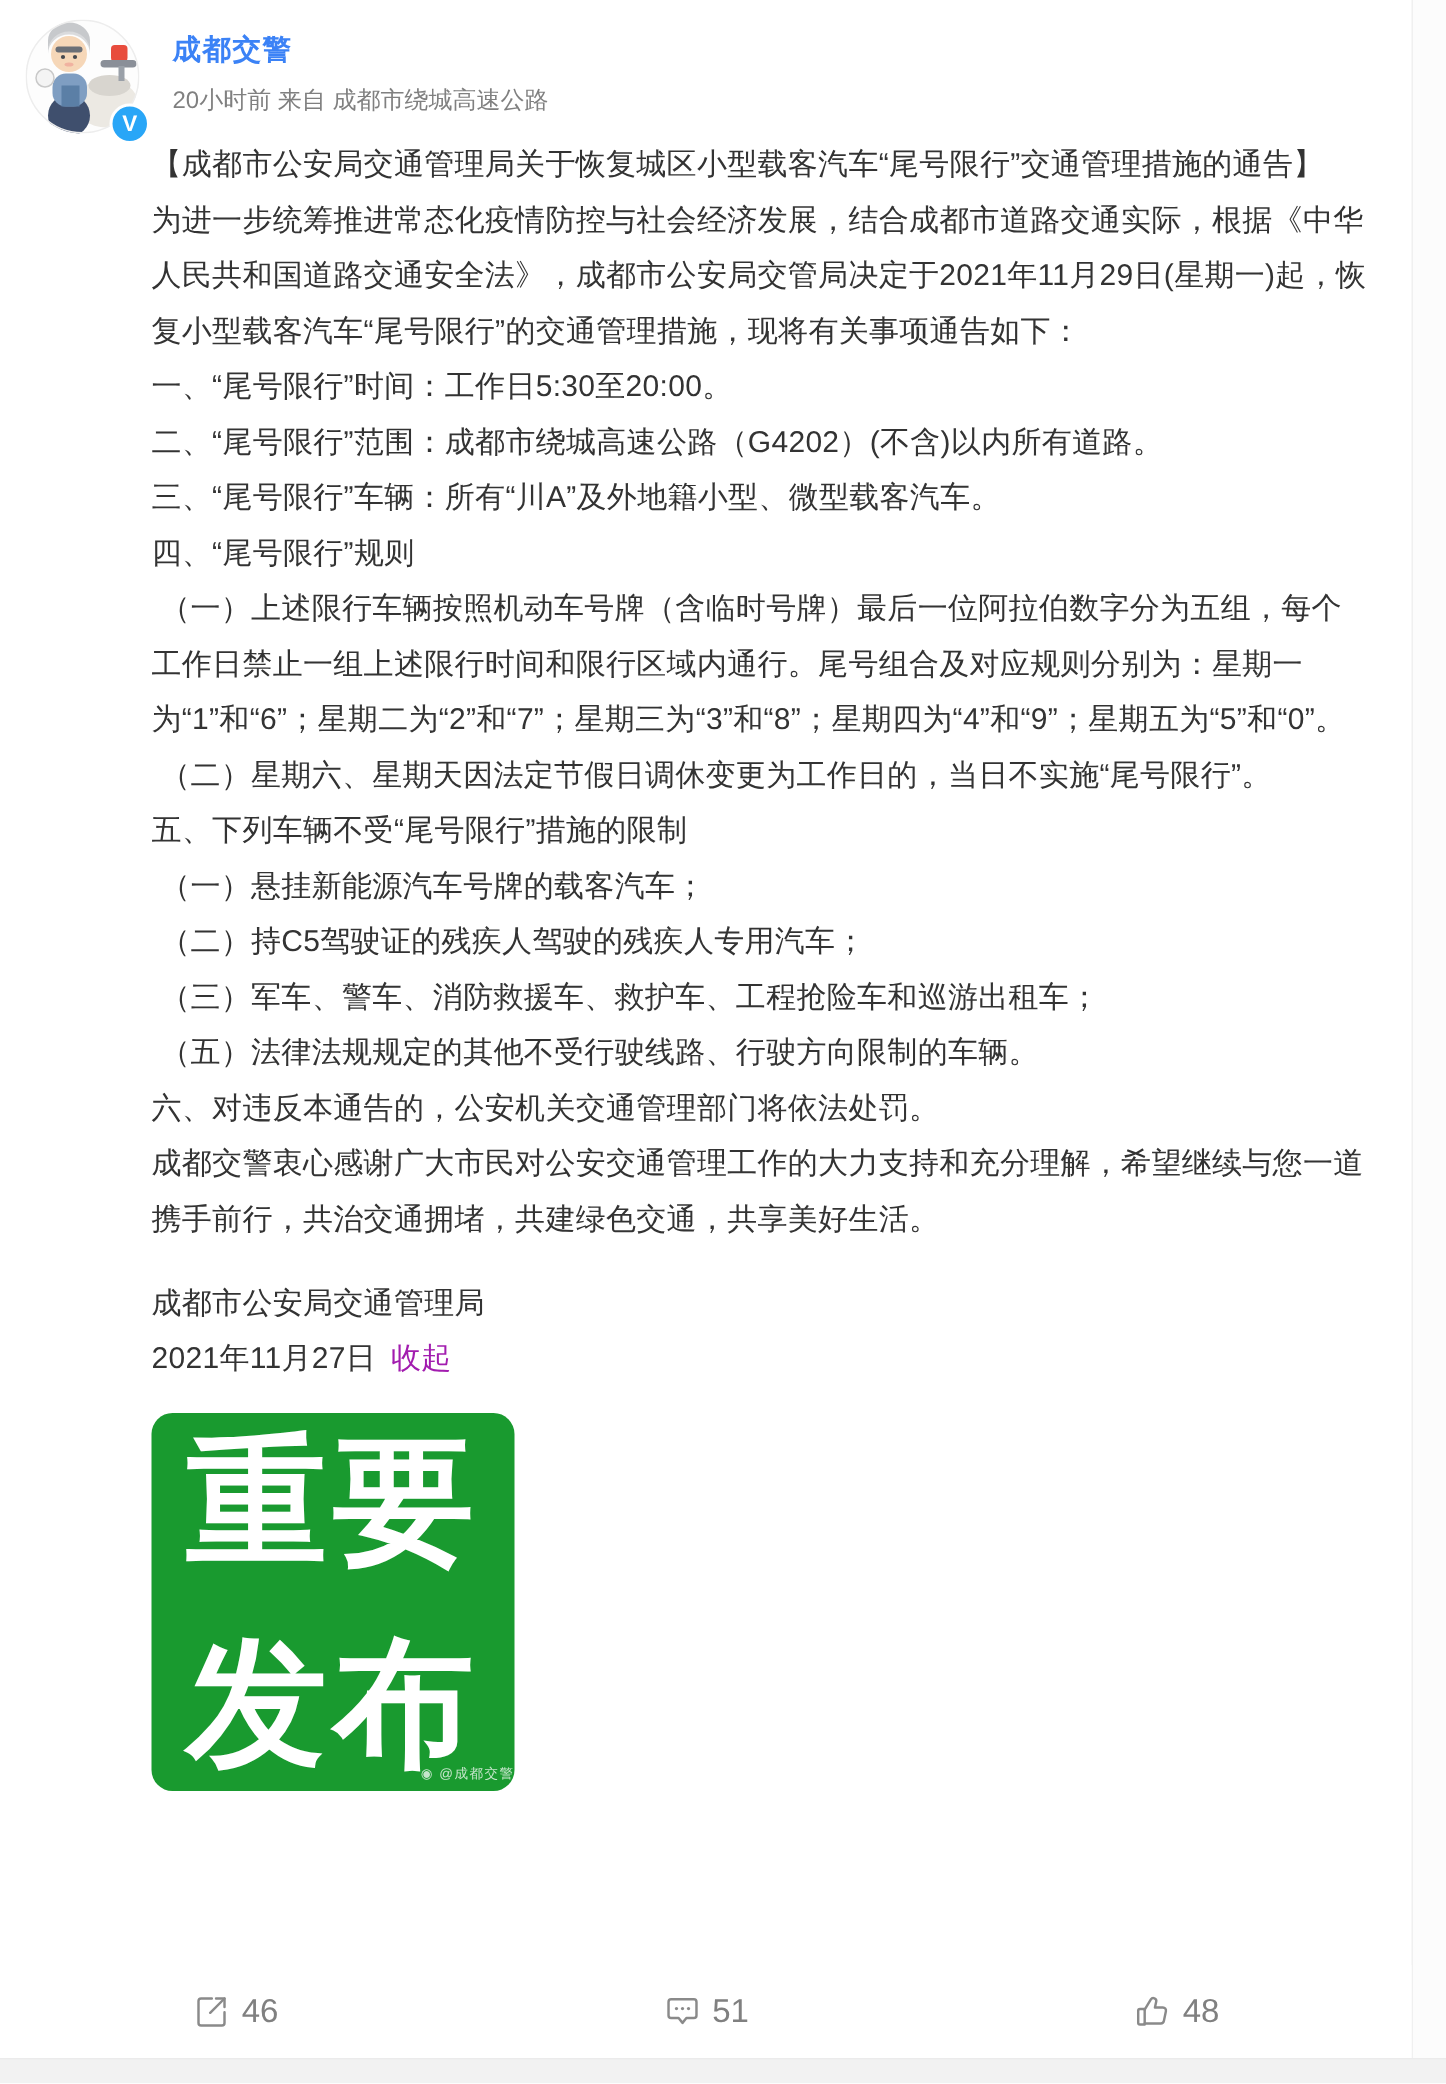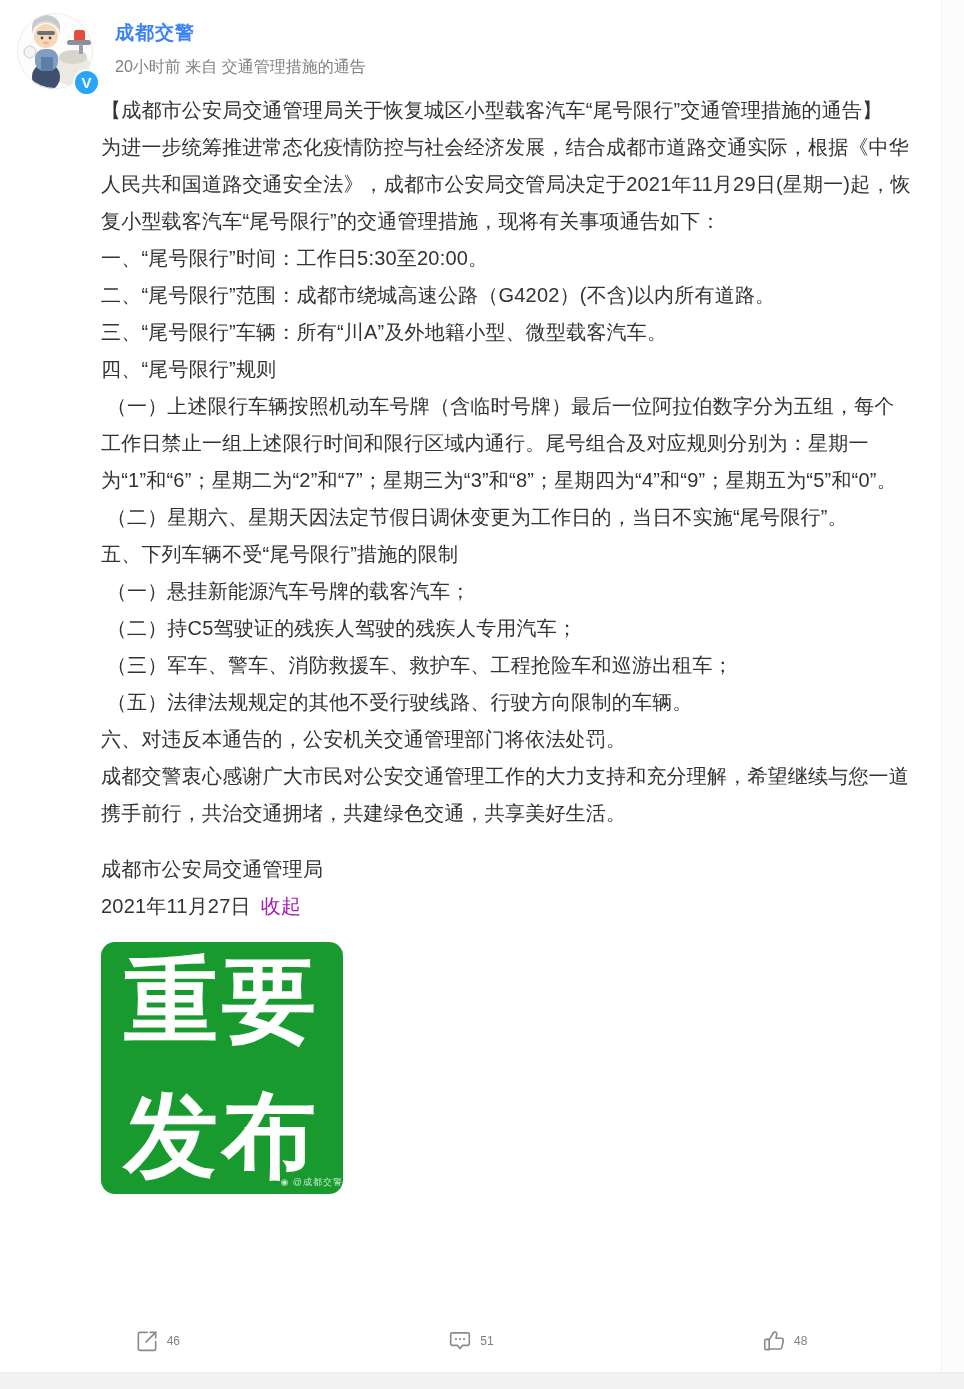--- a/index.html
+++ b/index.html
@@ -121,21 +121,21 @@
     align-items: center;
     background: #ffffff;
   }
   .action-item {
     flex: 1;
     display: flex;
     align-items: center;
     justify-content: center;
     gap: 7px;
     color: #808080;
-    font-size: 12px;
+    font-size: 22px;
     cursor: pointer;
     background: none;
     border: none;
     height: 100%;
     font-family: inherit;
   }
   .action-item svg { display: block; }
   .bottom-strip {
     position: absolute;
     left: 0; bottom: 0;
@@ -183,21 +183,21 @@
             <circle cx="25" cy="25" r="1.4" fill="#45484e"></circle>
             <circle cx="33" cy="25" r="1.4" fill="#45484e"></circle>
             <ellipse cx="29" cy="30" rx="3" ry="1.4" fill="#f0b2a0"></ellipse>
           </g>
           <circle cx="38" cy="38" r="37.5" fill="none" stroke="#ededed"></circle>
         </svg>
         <span class="verified-badge">V</span>
       </div>
       <div class="user-info">
         <div class="username">成都交警</div>
-        <div class="post-meta">20小时前 来自 交通管理措施的通告</div>
+        <div class="post-meta">20小时前 来自 成都市绕城高速公路</div>
       </div>
     </div>
 
     <div class="post-text">
       <p>【成都市公安局交通管理局关于恢复城区小型载客汽车“尾号限行”交通管理措施的通告】</p>
       <p>为进一步统筹推进常态化疫情防控与社会经济发展，结合成都市道路交通实际，根据《中华人民共和国道路交通安全法》，成都市公安局交管局决定于2021年11月29日(星期一)起，恢复小型载客汽车“尾号限行”的交通管理措施，现将有关事项通告如下：</p>
       <p>一、“尾号限行”时间：工作日5:30至20:00。</p>
       <p>二、“尾号限行”范围：成都市绕城高速公路（G4202）(不含)以内所有道路。</p>
       <p>三、“尾号限行”车辆：所有“川A”及外地籍小型、微型载客汽车。</p>
       <p>四、“尾号限行”规则</p>

